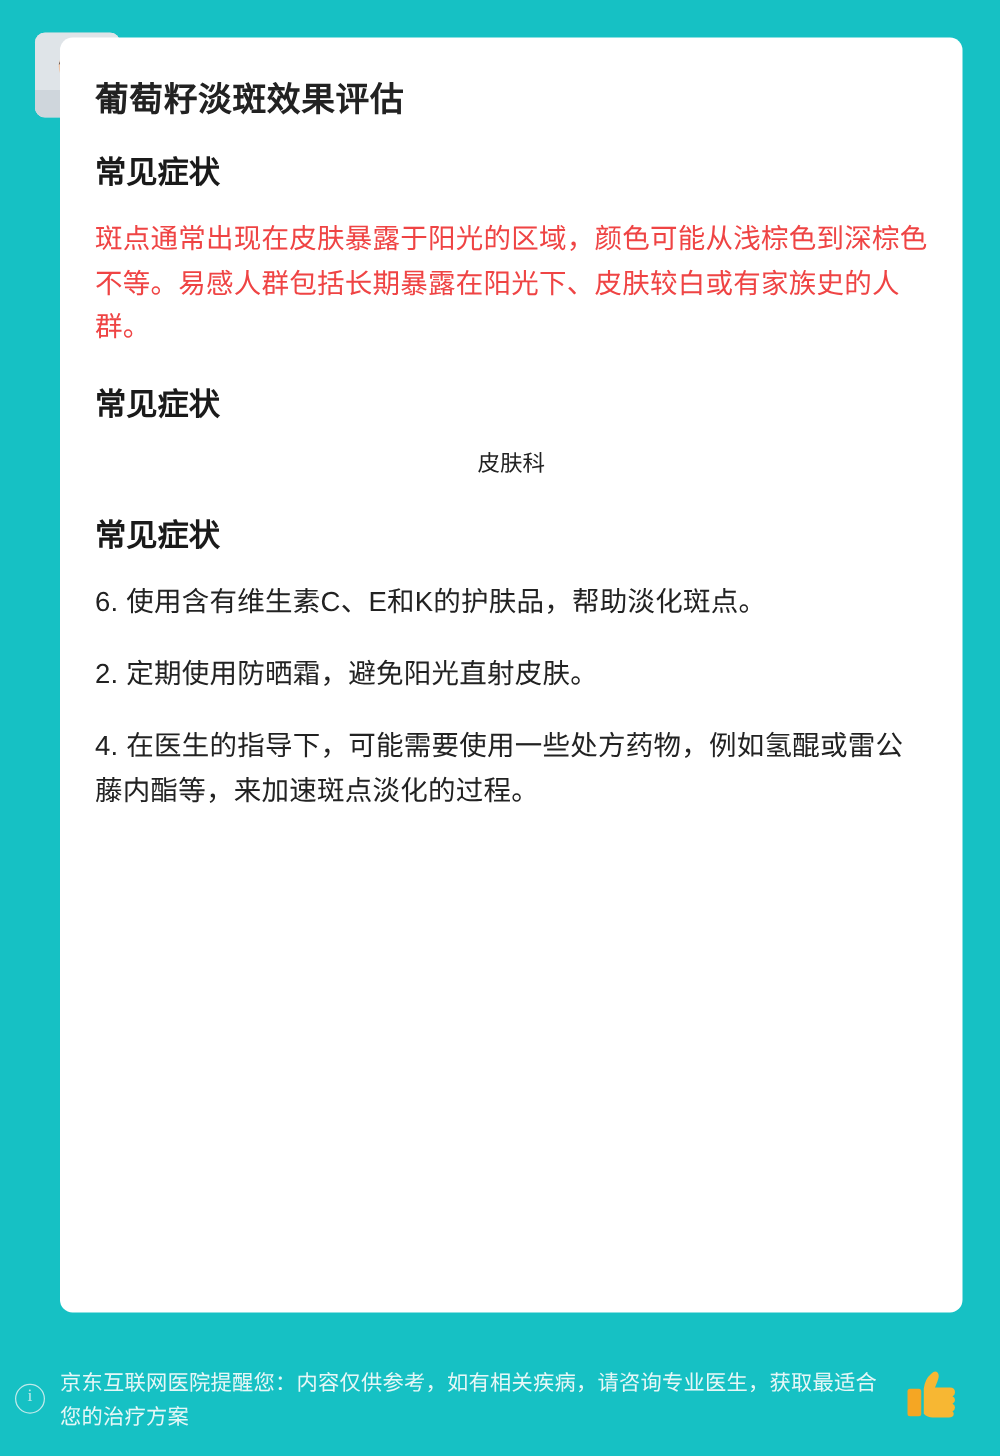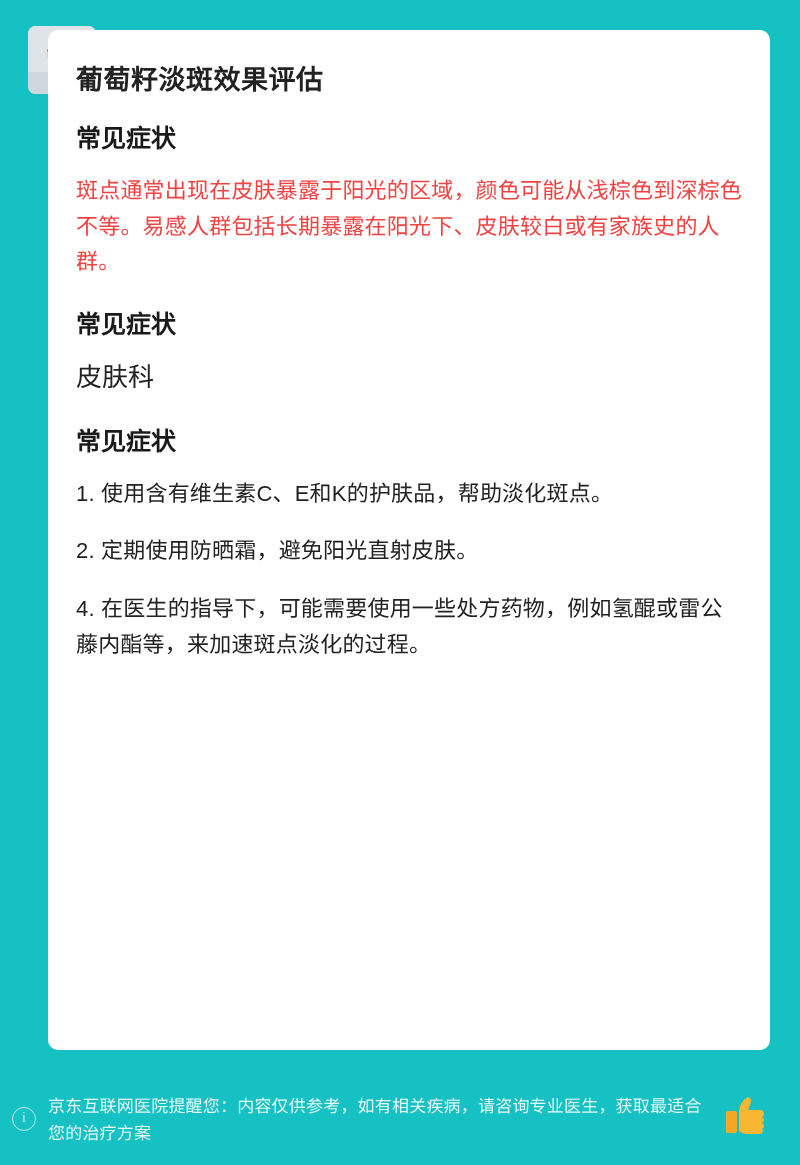--- a/index.html
+++ b/index.html
@@ -58,24 +58,25 @@
     margin-top: 14px;
   }
   p.body {
     font-size: 22px;
     color: #ef4444;
     line-height: 1.62;
     margin: 0 0 4px 0;
     letter-spacing: 0.2px;
   }
   p.dept {
-    font-size: 26px;
+    font-size: 18px;
     color: #222;
     margin: 0;
     line-height: 1.5;
+    text-align: center;
   }
   .tips {
     margin: 0;
     padding: 0;
     list-style: none;
   }
   .tips li {
     font-size: 22px;
     color: #222;
     line-height: 1.62;
@@ -148,21 +149,21 @@
 
     <h2 class="section">常见症状</h2>
     <p class="body">斑点通常出现在皮肤暴露于阳光的区域，颜色可能从浅棕色到深棕色不等。易感人群包括长期暴露在阳光下、皮肤较白或有家族史的人群。</p>
 
     <h2 class="section">常见症状</h2>
     <p class="dept">皮肤科</p>
 
     <h2 class="section">常见症状</h2>
 
     <ul class="tips">
-      <li>1. 使用含有维生素C、E和K的护肤品，帮助淡化斑点。</li>
+      <li>6. 使用含有维生素C、E和K的护肤品，帮助淡化斑点。</li>
       <li>2. 定期使用防晒霜，避免阳光直射皮肤。</li>
       <li>4. 在医生的指导下，可能需要使用一些处方药物，例如氢醌或雷公藤内酯等，来加速斑点淡化的过程。</li>
     </ul>
 
   </div>
 
   <div class="info-icon">i</div>
 
   <div class="footer">
     <div class="footer-text">京东互联网医院提醒您：内容仅供参考，如有相关疾病，请咨询专业医生，获取最适合您的治疗方案</div>

